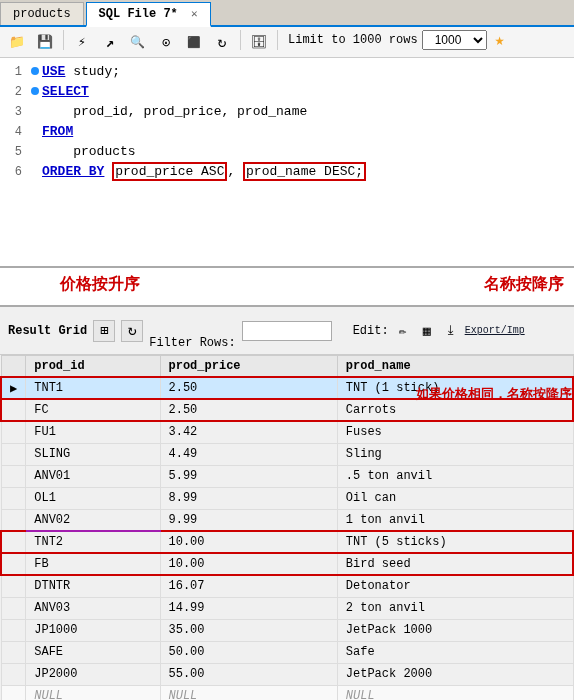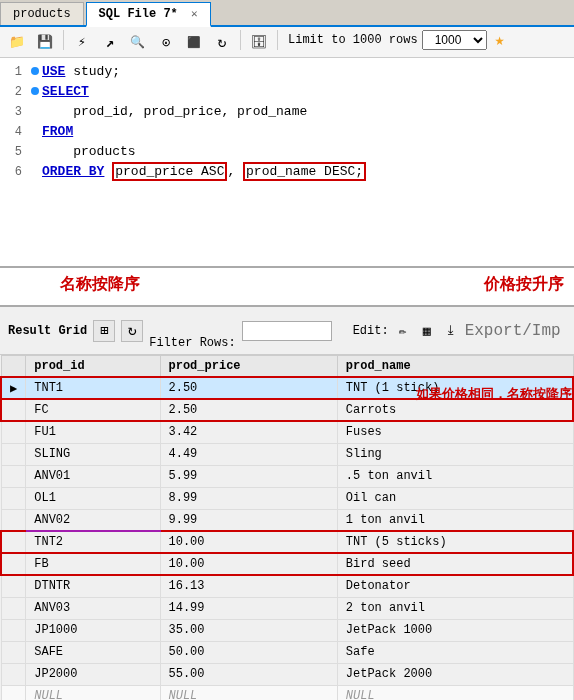--- a/index.html
+++ b/index.html
@@ -194,23 +194,24 @@
     .edit-icon-btn {
       width: 20px;
       height: 20px;
       display: flex;
       align-items: center;
       justify-content: center;
       cursor: pointer;
       font-size: 13px;
     }
     .export-label {
-      font-size: 16px;
-      color: #737373;
+      font-size: 10px;
+      color: #0f172a;
       cursor: pointer;
+      text-decoration: underline;
     }
     .data-table {
       border-collapse: collapse;
       width: 100%;
       font-size: 12px;
     }
     .data-table th {
       background: #e8e8e8;
       border: 1px solid #ccc;
       padding: 3px 8px;
@@ -360,22 +361,22 @@
   </div>
 
   <div class="line">
     <span class="line-num">6</span>
     <span class="line-dot"></span>
     <span class="line-content"><span class="kw">ORDER BY</span> <span class="highlight-box">prod_price ASC</span>, <span class="highlight-box">prod_name DESC;</span></span>
   </div>
 </div>
 
 <div class="annotation-area">
+  <span class="annotation-text">价格按升序</span>
   <span class="annotation-text">名称按降序</span>
-  <span class="annotation-text">价格按升序</span>
 </div>
 
 <div class="result-toolbar">
   <span class="result-label">Result Grid</span>
   <div class="result-icon-btn">
     <span class="icon-grid"></span>
   </div>
   <div class="result-icon-btn">
     <span class="icon-refresh"></span>
   </div>
@@ -467,21 +468,21 @@
       <tr>
         <td class="row-indicator" style="border-top:2px solid #cc0000;border-bottom:2px solid #cc0000;border-left:2px solid #cc0000;"></td>
         <td style="border-top:2px solid #cc0000;border-bottom:2px solid #cc0000;">FB</td>
         <td style="border-top:2px solid #cc0000;border-bottom:2px solid #cc0000;">10.00</td>
         <td style="border-top:2px solid #cc0000;border-bottom:2px solid #cc0000;border-right:2px solid #cc0000;">Bird seed</td>
       </tr>
 
       <tr>
         <td class="row-indicator"></td>
         <td>DTNTR</td>
-        <td>16.13</td>
+        <td>16.07</td>
         <td>Detonator</td>
       </tr>
 
       <tr>
         <td class="row-indicator"></td>
         <td>ANV03</td>
         <td>14.99</td>
         <td>2 ton anvil</td>
       </tr>
 

